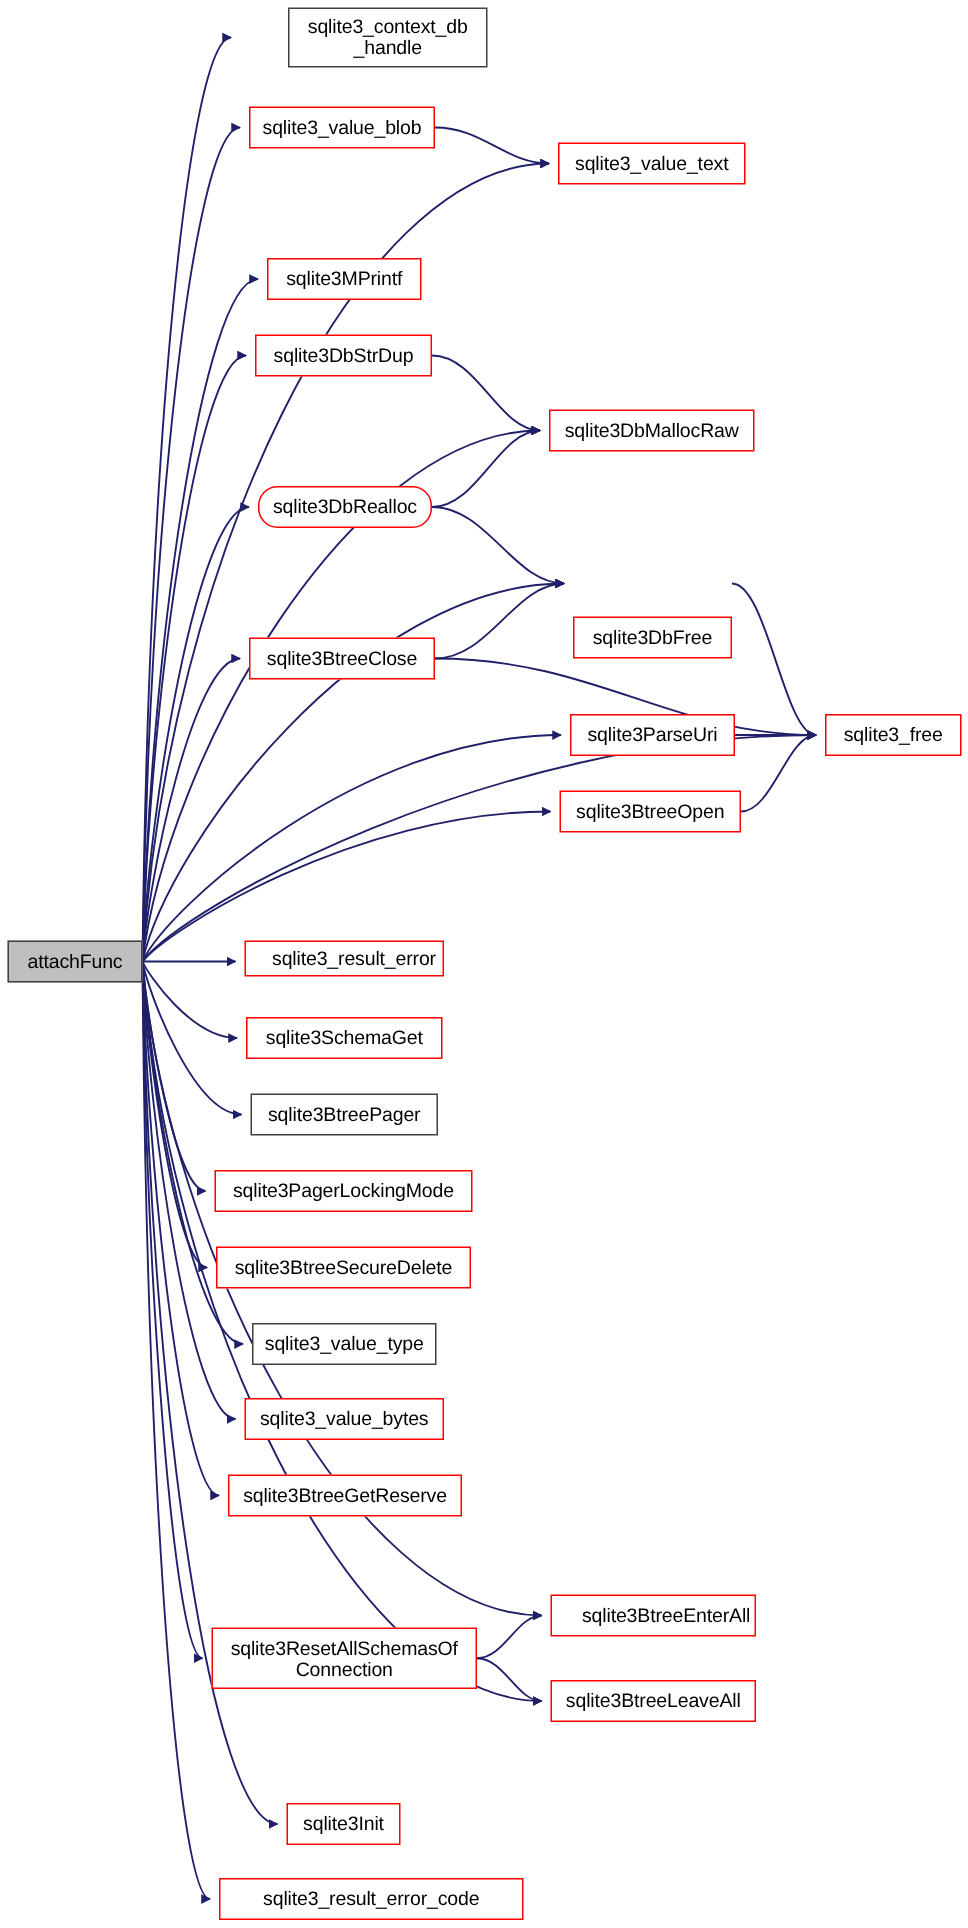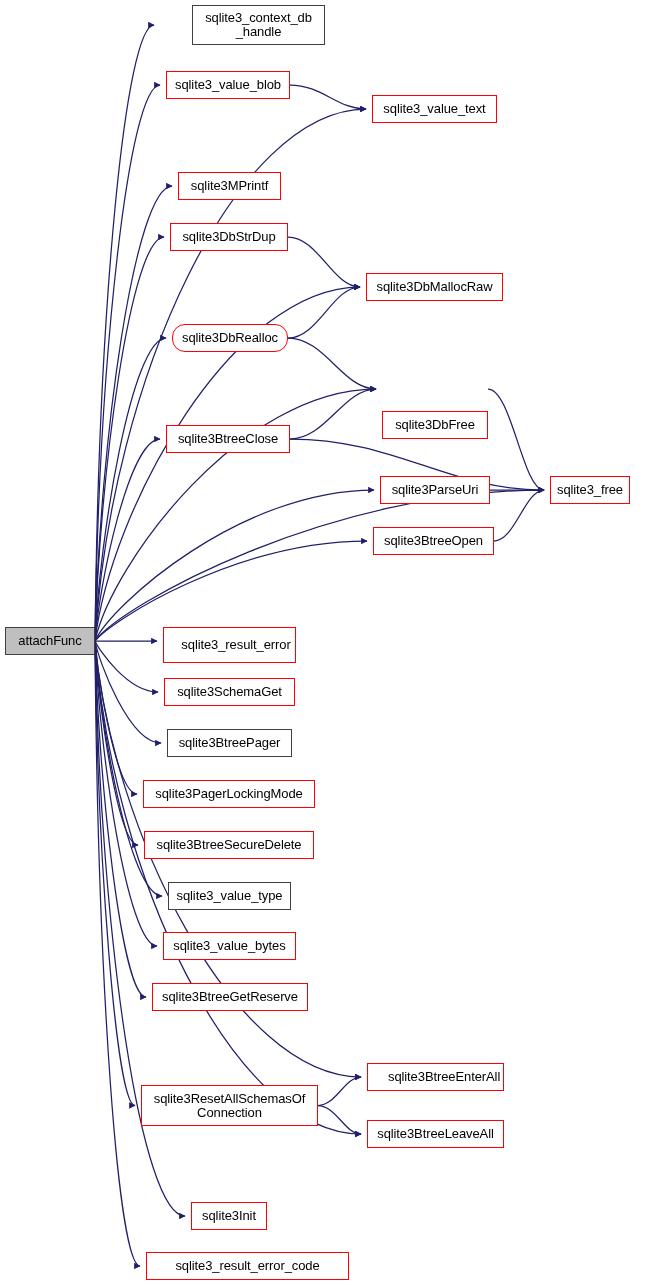--- a/index.html
+++ b/index.html
@@ -108,23 +108,23 @@
 _handle</span></div>
       <div class="node red" style="left: 166px; top: 71px; width: 124px; height: 28px;"><span class="node-label">sqlite3_value_blob</span></div>
       <div class="node red" style="left: 372px; top: 95px; width: 125px; height: 28px;"><span class="node-label">sqlite3_value_text</span></div>
       <div class="node red" style="left: 178px; top: 172px; width: 103px; height: 28px;"><span class="node-label">sqlite3MPrintf</span></div>
       <div class="node red" style="left: 170px; top: 223px; width: 118px; height: 28px;"><span class="node-label">sqlite3DbStrDup</span></div>
       <div class="node red" style="left: 366px; top: 273px; width: 137px; height: 28px;"><span class="node-label">sqlite3DbMallocRaw</span></div>
       <div class="node red" style="left: 172px; top: 324px; width: 116px; height: 28px; border-radius: 13px;"><span class="node-label">sqlite3DbRealloc</span></div>
       <div class="node red" style="left: 382px; top: 375px; width: 106px; height: 28px; margin-top: 36px;"><span class="node-label">sqlite3DbFree</span></div>
       <div class="node red" style="left: 166px; top: 425px; width: 124px; height: 28px;"><span class="node-label">sqlite3BtreeClose</span></div>
       <div class="node red" style="left: 380px; top: 476px; width: 110px; height: 28px;"><span class="node-label">sqlite3ParseUri</span></div>
-      <div class="node red" style="left: 550px; top: 476px; width: 80px; height: 28px; align-items: center;"><span class="node-label">sqlite3_free</span></div>
+      <div class="node red" style="left: 550px; top: 476px; width: 91px; height: 28px; align-items: center;"><span class="node-label">sqlite3_free</span></div>
       <div class="node red" style="left: 373px; top: 527px; width: 121px; height: 28px;"><span class="node-label">sqlite3BtreeOpen</span></div>
-      <div class="node red" style="left: 163px; top: 627px; width: 133px; height: 36px; padding-left: 16px;"><span class="node-label">sqlite3_result_error</span></div>
+      <div class="node red" style="left: 163px; top: 627px; width: 133px; height: 24px; padding-left: 16px;"><span class="node-label">sqlite3_result_error</span></div>
       <div class="node red" style="left: 164px; top: 678px; width: 131px; height: 28px;"><span class="node-label">sqlite3SchemaGet</span></div>
       <div class="node black" style="left: 167px; top: 729px; width: 125px; height: 28px;"><span class="node-label">sqlite3BtreePager</span></div>
       <div class="node red" style="left: 143px; top: 780px; width: 172px; height: 28px;"><span class="node-label">sqlite3PagerLockingMode</span></div>
       <div class="node red" style="left: 144px; top: 831px; width: 170px; height: 28px;"><span class="node-label">sqlite3BtreeSecureDelete</span></div>
       <div class="node black" style="left: 168px; top: 882px; width: 123px; height: 28px; text-align: center;"><span class="node-label">sqlite3_value_type</span></div>
       <div class="node red" style="left: 163px; top: 932px; width: 133px; height: 28px;"><span class="node-label">sqlite3_value_bytes</span></div>
       <div class="node red" style="left: 152px; top: 983px; width: 156px; height: 28px;"><span class="node-label">sqlite3BtreeGetReserve</span></div>
       <div class="node red" style="left: 367px; top: 1063px; width: 137px; height: 28px; padding-left: 20px;"><span class="node-label">sqlite3BtreeEnterAll</span></div>
       <div class="node red" style="left: 141px; top: 1085px; width: 177px; height: 41px;"><span class="node-label">sqlite3ResetAllSchemasOf
 Connection</span></div>

